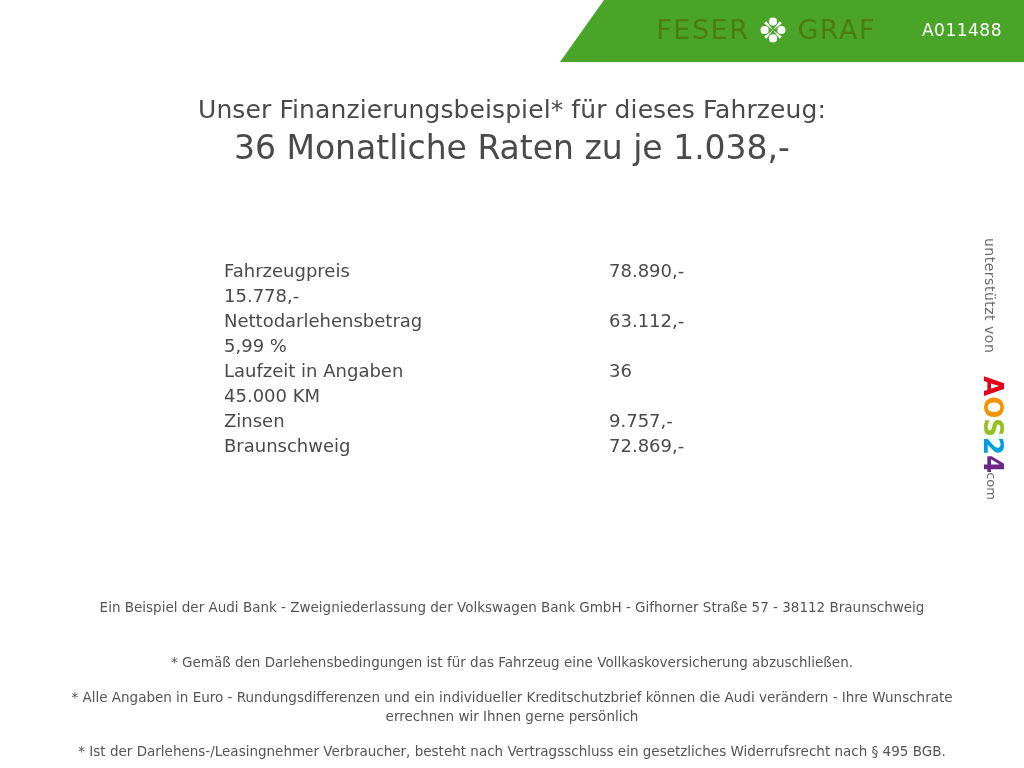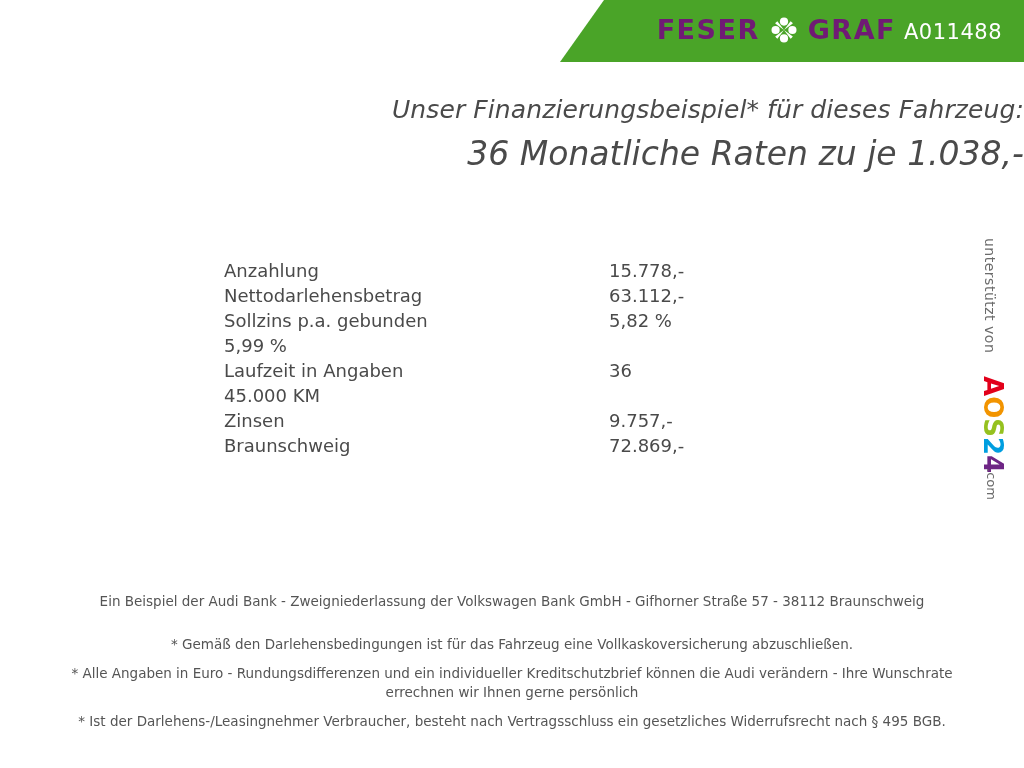--- a/index.html
+++ b/index.html
@@ -39,69 +39,68 @@
     left: -44px;
     width: 0;
     height: 0;
     border-style: solid;
     border-width: 0 0 62px 44px;
     border-color: transparent transparent #4aa428 transparent;
   }
   .brand {
     position: absolute;
     top: 14px;
-    right: 128px;
+    right: 148px;
     display: flex;
     align-items: center;
-    color: #701a75;
+    color: #4d7c0f;
     font-size: 27px;
-    font-weight: bold;
+    font-weight: normal;
     letter-spacing: 1.5px;
     font-family: "DejaVu Sans", sans-serif;
   }
   .brand-word {
     line-height: 32px;
   }
   .brand-mark {
     width: 26px;
     height: 26px;
     margin: 0 11px;
     position: relative;
     display: inline-block;
   }
   .brand-mark svg { display: block; }
   .stock-no {
     position: absolute;
     top: 20px;
     right: 22px;
     color: #ffffff;
-    font-size: 21px;
+    font-size: 17px;
     letter-spacing: 0.5px;
   }
 
   
   .title-block {
     position: absolute;
     top: 94px;
     left: 0;
     width: 1024px;
-    text-align: right;
-    font-style: italic;
+    text-align: center;
   }
   .title-main {
     font-size: 25px;
     color: #4a4a4a;
     letter-spacing: 0.1px;
     line-height: 32px;
   }
   .title-sub {
     font-size: 33px;
     color: #4a4a4a;
     line-height: 44px;
-    margin-top: 6px;
+    margin-top: 0;
   }
 
   
   .finance-table {
     position: absolute;
     top: 258px;
     left: 224px;
     width: 540px;
   }
   .fin-row {
@@ -170,21 +169,21 @@
     position: absolute;
     top: 582px;
     left: 0;
     width: 1024px;
     text-align: center;
     color: #555555;
     font-size: 13.5px;
     line-height: 19px;
   }
   .footnotes p {
-    margin: 10px auto;
+    margin: 16px auto;
     max-width: 900px;
   }
   .fn-gap { height: 4px; }
 </style>
 </head>
 <body>
 
 <div class="header">
   <div class="header-band"></div>
   <div class="brand">
@@ -208,30 +207,29 @@
   <div class="stock-no">A011488</div>
 </div>
 
 <div class="title-block">
   <div class="title-main">Unser Finanzierungsbeispiel* für dieses Fahrzeug:</div>
   <div class="title-sub">36 Monatliche Raten zu je 1.038,-</div>
 </div>
 
 <div class="finance-table">
   <div class="fin-row">
-    <div class="fin-label">Anzahlung</div>
+    <div class="fin-label">Fahrzeugpreis</div>
+    <div class="fin-value">78.890,-</div>
+  </div>
+  <div class="fin-row">
     <div class="fin-value">15.778,-</div>
   </div>
   <div class="fin-row">
     <div class="fin-label">Nettodarlehensbetrag</div>
     <div class="fin-value">63.112,-</div>
-  </div>
-  <div class="fin-row">
-    <div class="fin-label">Sollzins p.a. gebunden</div>
-    <div class="fin-value">5,82 %</div>
   </div>
   <div class="fin-row">
     <div class="fin-value">5,99 %</div>
   </div>
   <div class="fin-row">
     <div class="fin-label">Laufzeit in Angaben</div>
     <div class="fin-value">36</div>
   </div>
   <div class="fin-row">
     <div class="fin-value">45.000 KM</div>

